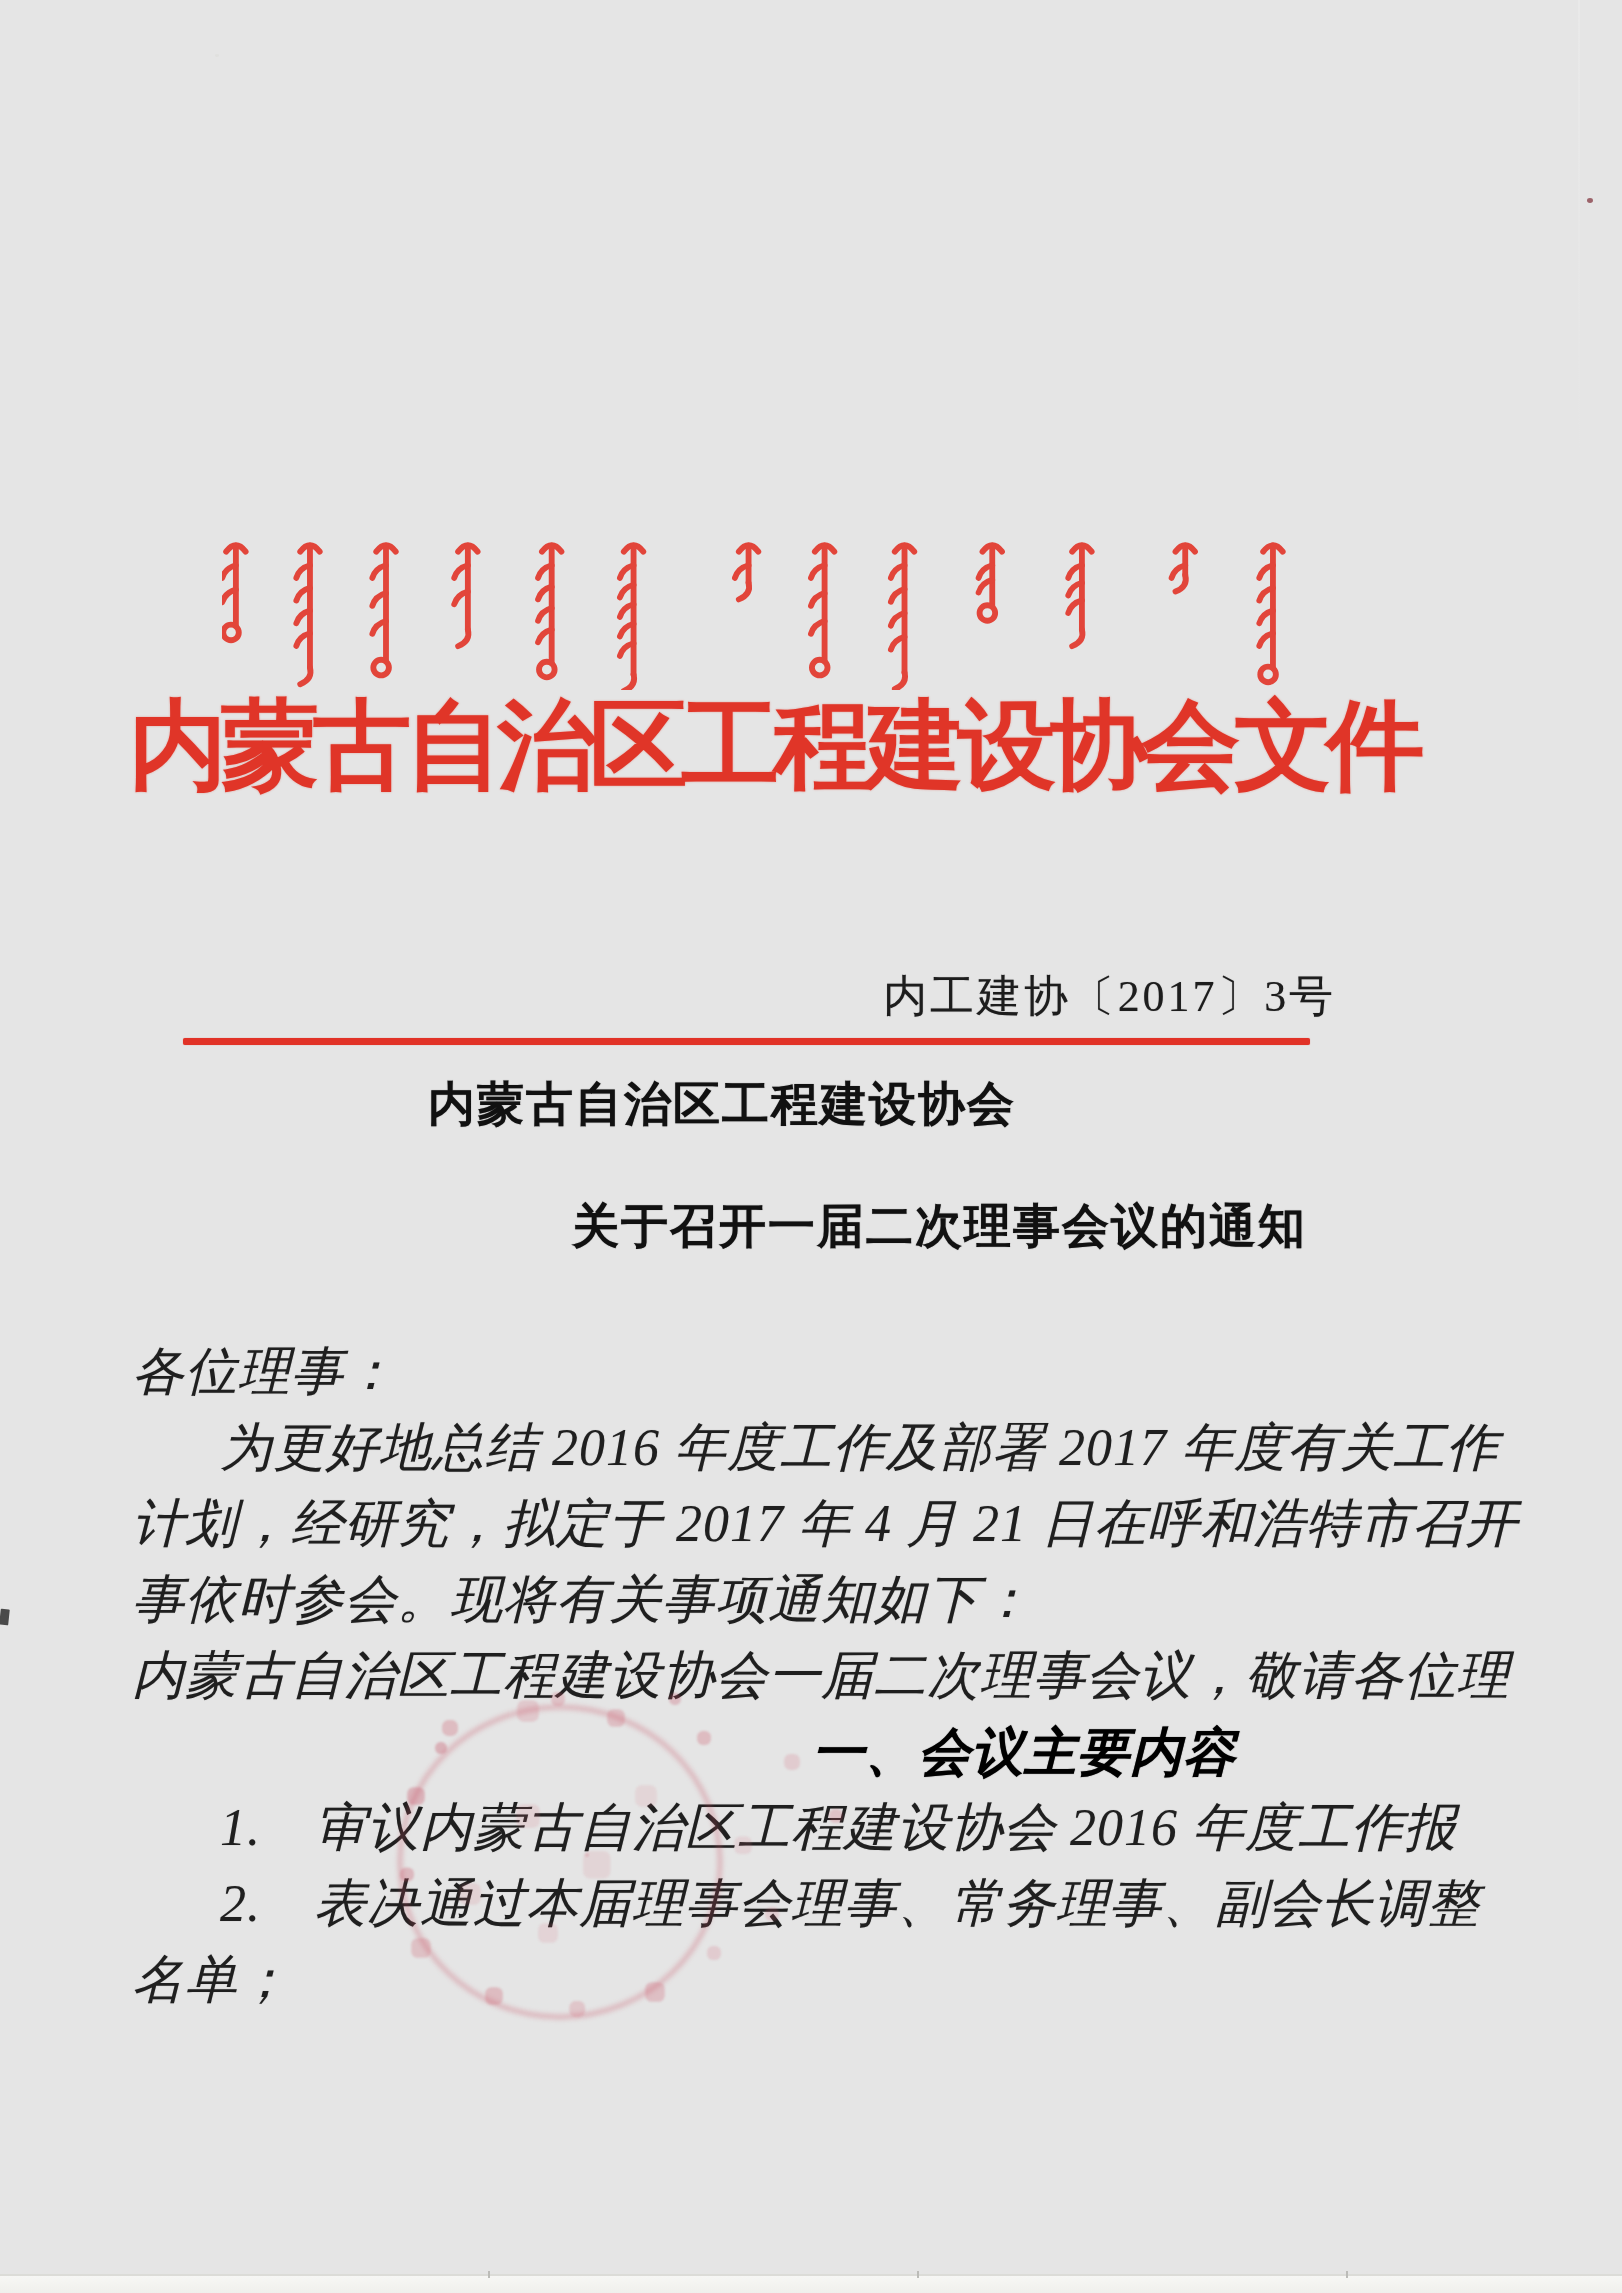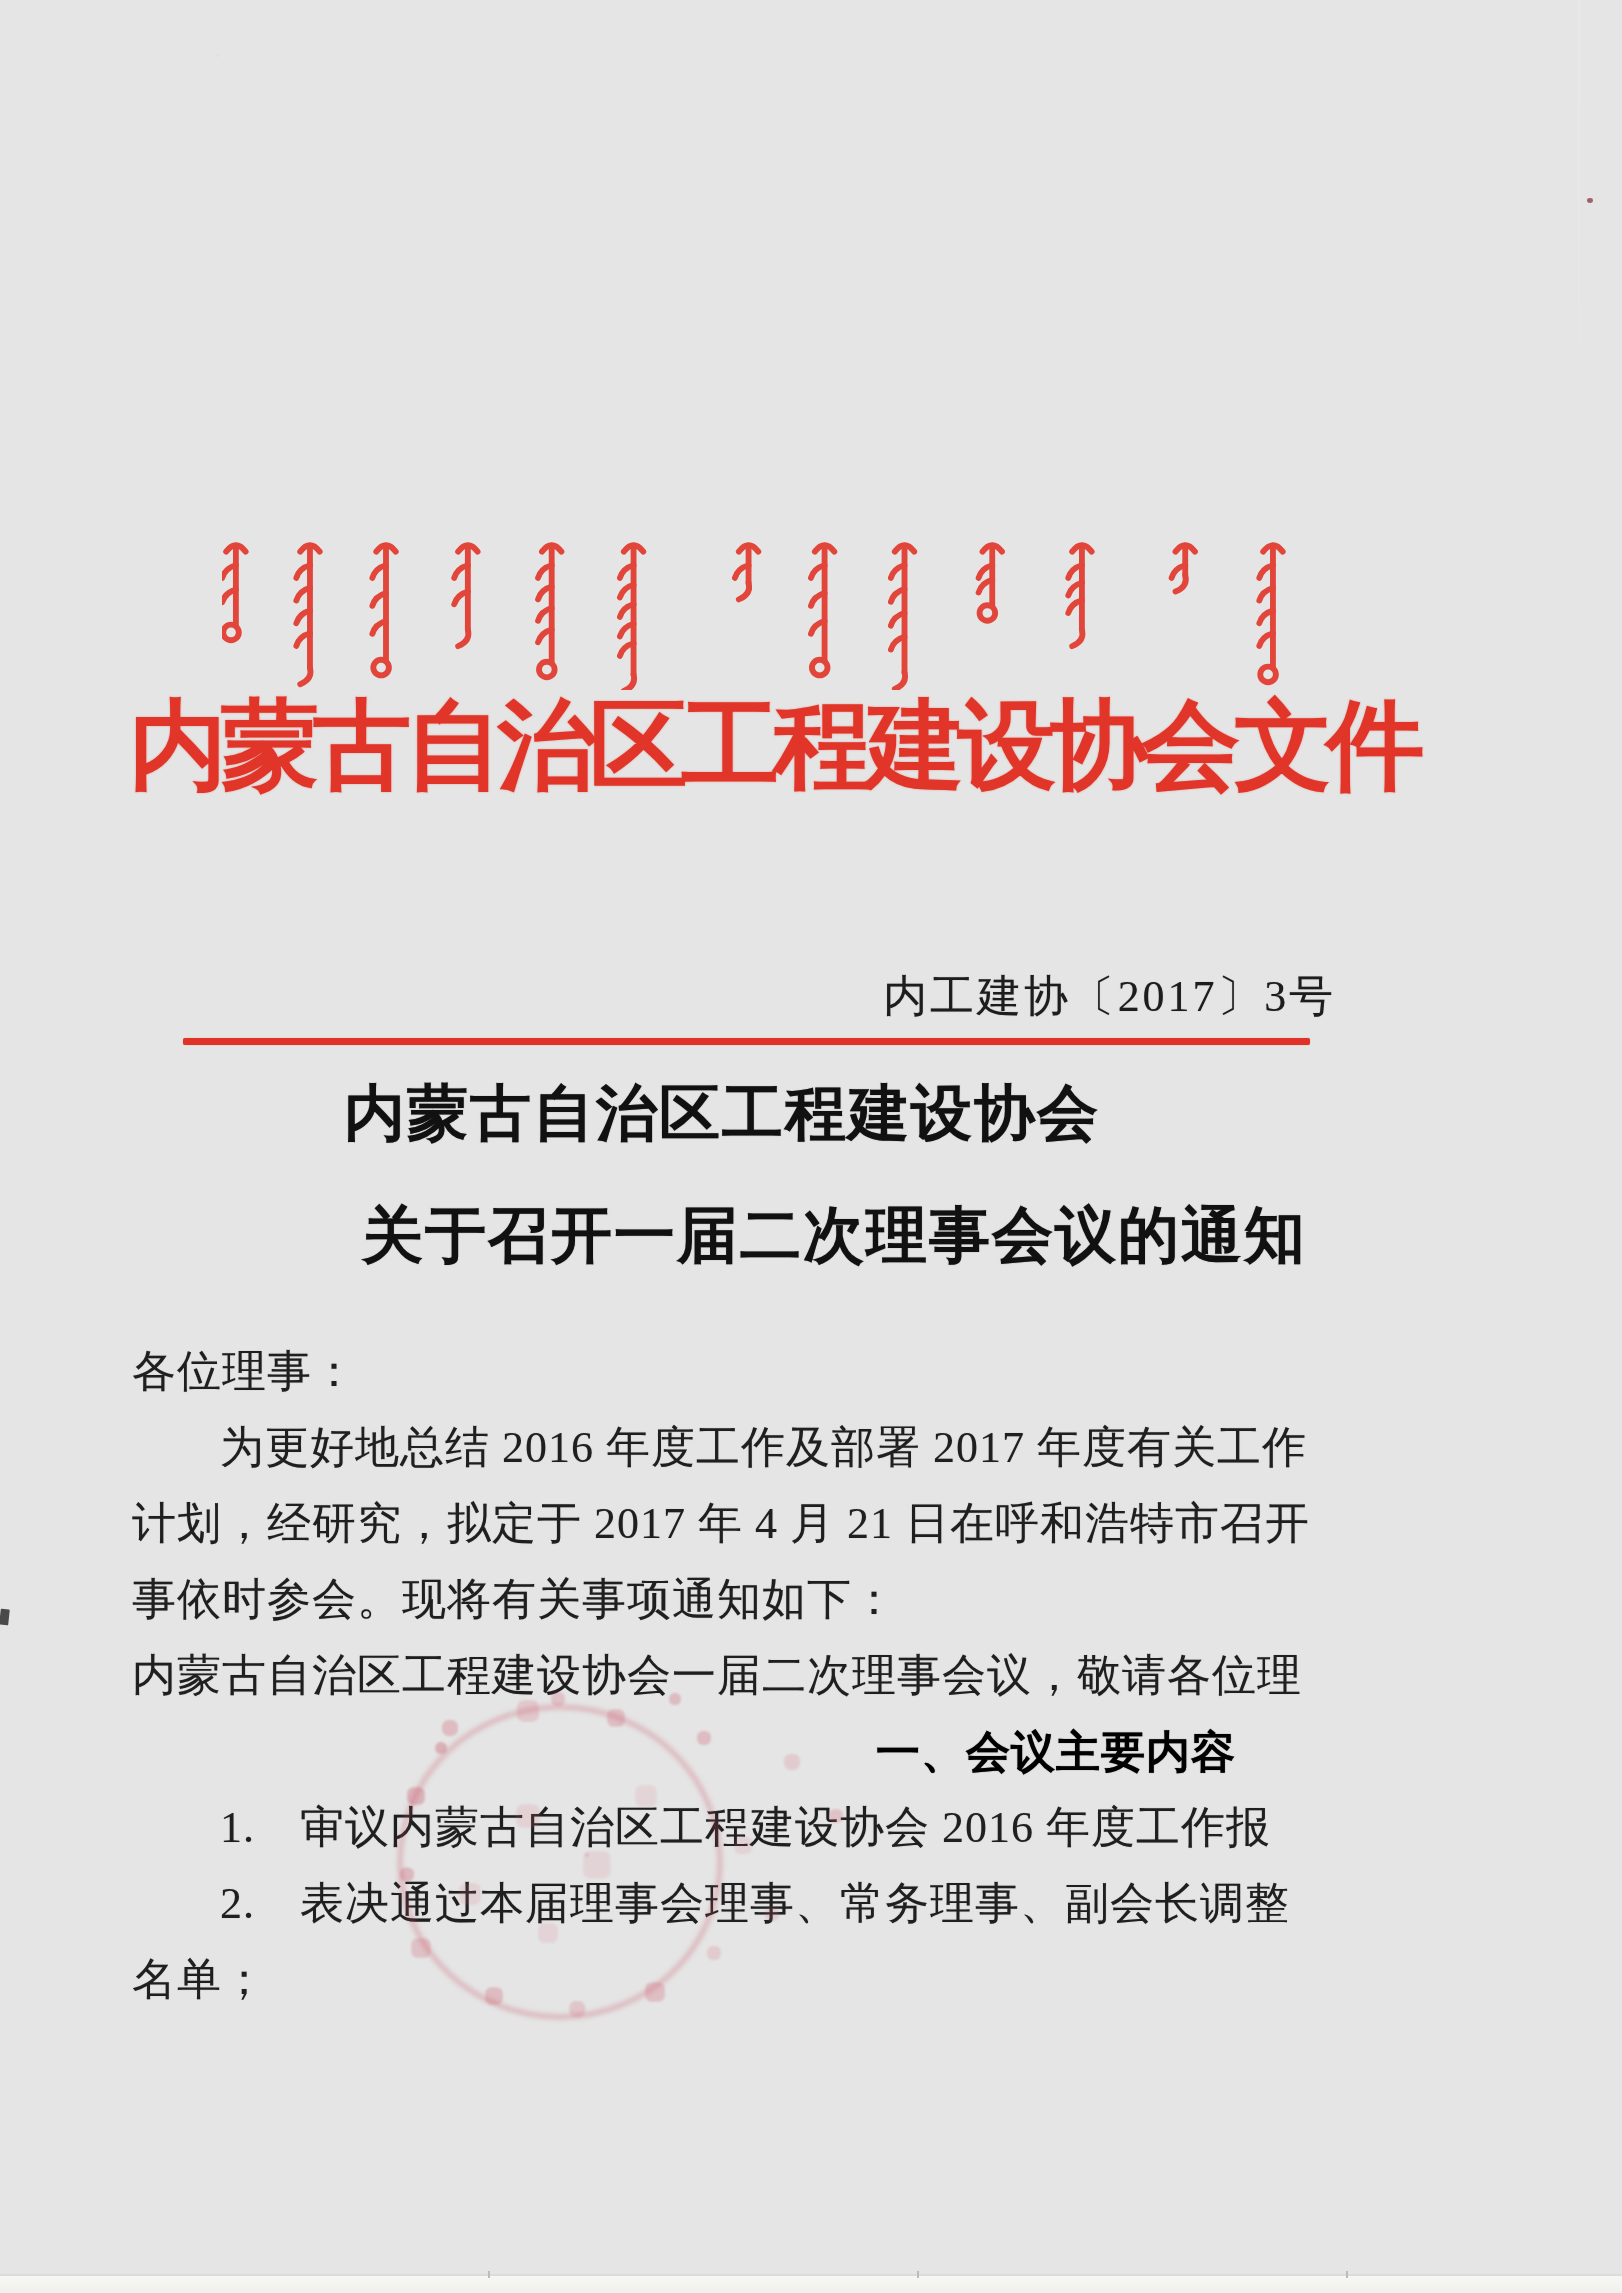--- a/index.html
+++ b/index.html
@@ -31,34 +31,35 @@
   }
   .red-rule{
     position:absolute;left:183px;top:1038px;width:1127px;height:6.8px;
     background:#e13227;border-radius:2px;
     box-shadow:0 0 1px rgba(224,50,39,.6);
   }
   
   .notice-title{
     position:absolute;left:137px;width:1170px;
     text-align:center;white-space:nowrap;
-    font-size:61px;font-weight:700;color:#111;
+    font-size:47px;font-weight:700;color:#111;
     letter-spacing:2px;
     text-shadow:0 0 1px rgba(0,0,0,.5);
     font-family:"Liberation Serif","DejaVu Serif",serif;
   }
   .t1{top:1073px;}
   .t2{top:1195px;text-align:right;}
   
   .body-block{
     position:absolute;left:132px;top:1334px;width:1104px;
-    font-size:44px;color:#1f1f1f;
+    font-size:52px;color:#1f1f1f;
     text-shadow:0 0 1px rgba(0,0,0,.3);
     letter-spacing:1px;
     z-index:2;
+    font-style:italic;
   }
   .bline{line-height:76px;height:76px;white-space:nowrap;}
   .bline.ind{padding-left:88px;}
   .bline.bold{
     font-weight:700;color:#000;
     font-family:"Liberation Sans","DejaVu Sans",sans-serif;
     text-shadow:0 0 1px rgba(0,0,0,.7);
     text-align:right;
   }
   

